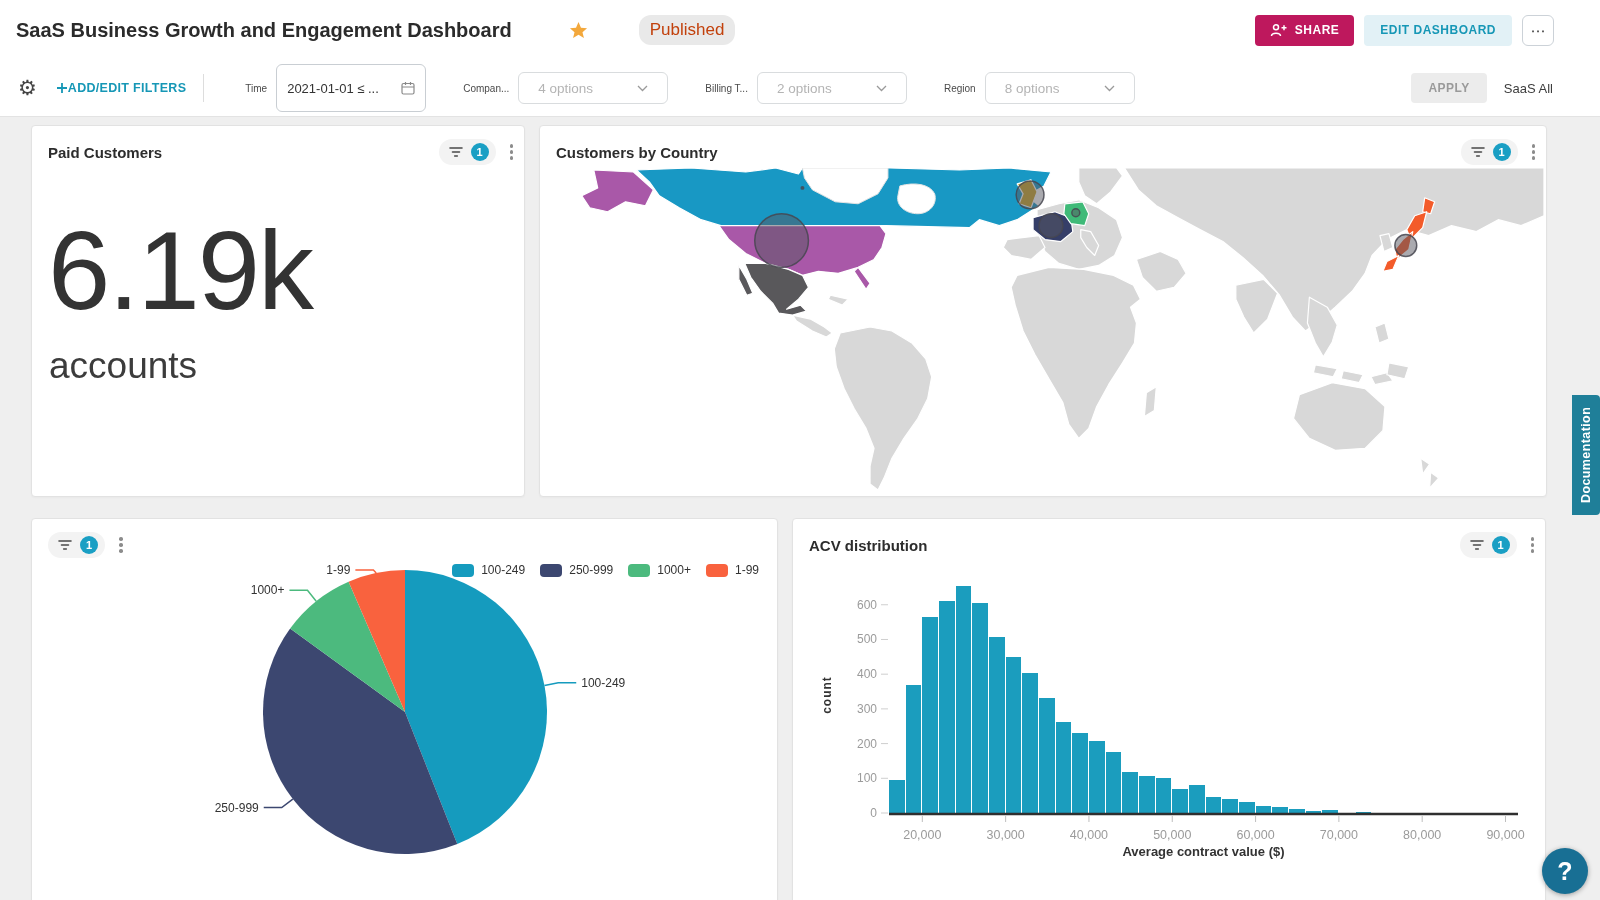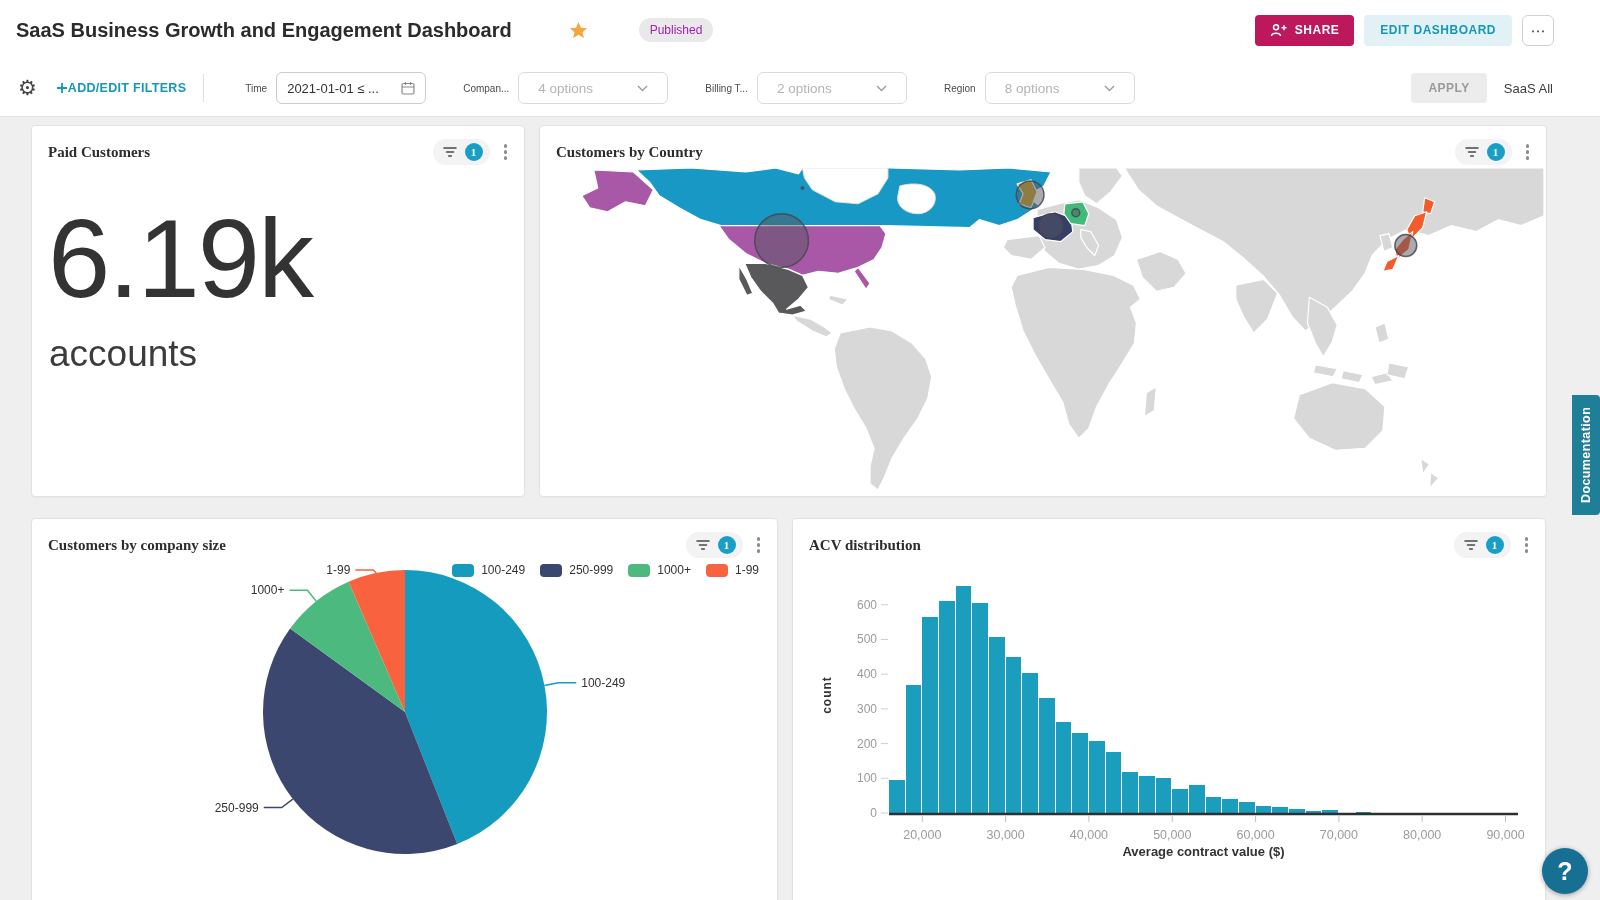--- a/index.html
+++ b/index.html
@@ -3,56 +3,56 @@
 <meta charset="utf-8">
 <style>
   * { box-sizing: border-box; margin: 0; padding: 0; }
   html,body { width:1600px; height:900px; overflow:hidden; }
   body { background:#efefef; font-family:"Liberation Sans",sans-serif; position:relative; }
 
   
   .app-header { height:60px; background:#fff; display:flex; align-items:center; padding:0 46px 0 16px;gap:45px; }
   .app-title { font-size:20px; font-weight:bold; color:#2b2b2b; }
   .star-icon { margin:0 6px 0 12px; display:flex; }
-  .badge-published { background:#e9e9e9; border-radius:12px; padding:5px 11px; font-size:12px; color:#a21caf; }
+  .badge-published { background:#e9e9e9; border-radius:12px; padding:5px 11px; font-size:17px; color:#c2410c; }
   .header-actions { margin-left:auto; display:flex; gap:10px; align-items:center; }
   .btn-share { background:#be185d; color:#fff; border:none; border-radius:4px; height:31px; padding:0 15px; font-size:12px; font-weight:bold; letter-spacing:.5px; display:flex; align-items:center; gap:8px; cursor:pointer; font-family:inherit; }
   .btn-edit { background:#e2f1f6; color:#1697b6; border:none; border-radius:4px; height:31px; padding:0 16px; font-size:12px; font-weight:bold; letter-spacing:.5px; cursor:pointer; font-family:inherit; }
   .btn-more { background:#fff; border:1px solid #ccd2d8; border-radius:6px; width:32px; height:31px; font-size:15px; color:#333; cursor:pointer; font-family:inherit; line-height:1; }
 
   
   .filter-bar { height:57px; background:#fff; border-bottom:1px solid #e3e3e3; display:flex; align-items:center; padding:0 47px 0 18px; gap:13px; }
   .gear { font-size:21px; color:#454545; cursor:pointer; margin-right:6px; }
   .add-filters { color:#1697b6; font-weight:bold; font-size:12.5px; display:flex; gap:0; align-items:center; letter-spacing:.3px; cursor:pointer; white-space:nowrap; }
   .vdiv { width:1px; height:28px; background:#ddd; margin:0 4px; }
   .f-group { display:flex; align-items:center; gap:9px; }
   .f-label { font-size:10px; color:#4a4a4a; white-space:nowrap;margin-left:24px; }
-  .f-input { height:32px; border:1px solid #c9ced3; border-radius:6px; display:flex; align-items:center; justify-content:space-between; padding:0 10px; font-size:13px; color:#333; background:#fff; width:150px; cursor:pointer; }
+  .f-input { height:48px; border:1px solid #c9ced3; border-radius:6px; display:flex; align-items:center; justify-content:space-between; padding:0 10px; font-size:13px; color:#333; background:#fff; width:150px; cursor:pointer; }
   .f-select { height:32px; border:1px solid #d9dcde; border-radius:6px; display:flex; align-items:center; justify-content:space-between; padding:0 19px; font-size:13.5px; color:#b4b4b4; width:150px; background:#fff; cursor:pointer; }
   .filter-right { margin-left:auto; display:flex; align-items:center; gap:17px; }
   .btn-apply { background:#ececec; color:#9a9a9a; font-weight:bold; font-size:12px; border:none; border-radius:4px; height:30px; padding:0 17px; letter-spacing:.5px; font-family:inherit; }
   .clear-all { font-size:13px; color:#3d3d3d; cursor:pointer; white-space:nowrap; }
 
   
   main { padding:8px 0 0 31px; height:783px; overflow:hidden; }
   .row { display:flex; gap:14px; }
   .row1 { margin-bottom:21px; }
   .card { background:#fff; border:1px solid #e2e2e2; border-radius:4px; position:relative; box-shadow:0 1px 2px rgba(0,0,0,.03); }
   #card-paid { width:494px; height:372px; }
   #card-map  { width:1008px; height:372px; }
   #card-pie  { width:747px; height:420px; }
   #card-acv  { width:754px; height:420px; }
-  .card-header { display:flex; align-items:center; padding:13px 10px 0 16px;font-family:Liberation Serif, serif; }
+  .card-header { display:flex; align-items:center; padding:13px 4px 0 16px; }
   .card-title { font-size:15px; font-weight:bold; color:#2d2d2d; flex:1; }
   .filter-pill { background:#f3f3f3; border-radius:14px; height:26px; display:flex; align-items:center; gap:8px; padding:0 7px 0 10px; cursor:pointer; }
   .count-badge { width:18px; height:18px; border-radius:50%; background:#1a9fc4; color:#fff; font-size:11px; font-weight:bold; display:flex; align-items:center; justify-content:center; }
   .kebab { display:flex; flex-direction:column; gap:2.5px; padding:5px 7px; margin-left:7px; cursor:pointer; }
   .kebab i { width:3.5px; height:3.5px; border-radius:50%; background:#8c8c8c; }
 
-  .big-number { font-size:112px; color:#333; margin:38px 0 0 16px; line-height:1; letter-spacing:-2px; }
+  .big-number { font-size:112px; color:#333; margin:50px 0 0 16px; line-height:1; letter-spacing:-2px; }
   .big-unit { font-size:37px; color:#3c3c3c; margin:18px 0 0 17px; }
 
   .map-svg { display:block; margin-top:3px; }
   .pie-legend { position:absolute; top:44px; right:18px; display:flex; gap:15px; align-items:center; }
   .legend-item { display:flex; gap:7px; align-items:center; }
   .legend-swatch { width:22px; height:13px; border-radius:4px; }
   .legend-label { font-size:12px; color:#333; }
 
   
   .doc-tab { position:absolute; right:0; top:395px; width:28px; height:120px; background:#1f7f99; border-radius:4px 0 0 4px; color:#fff; display:flex; align-items:center; justify-content:center; writing-mode:vertical-rl; transform:rotate(180deg); font-size:12.5px; font-weight:bold; letter-spacing:.4px; cursor:pointer; }
@@ -224,21 +224,20 @@
           <circle cx="869" cy="78" r="11" fill="rgba(85,85,95,0.5)" stroke="rgba(70,70,80,0.85)" stroke-width="1.5"></circle>
           <circle cx="262" cy="20" r="2" fill="rgba(70,70,80,0.85)"></circle>
         </svg>
     </section>
   </div>
 
   <div class="row">
 
     <section class="card" id="card-pie">
       <div class="card-header">
-        <span class="card-title">Customers by company size</span>
         <span class="filter-pill">
           <svg width="14" height="12" viewBox="0 0 14 12">
               <path d="M1,2 H13 M3.5,6 H10.5 M5.7,10 H8.3" stroke="#4a4a4a" stroke-width="1.6" stroke-linecap="round"></path>
             </svg>
           <span class="count-badge">1</span>
         </span>
         <span class="kebab">
             <i></i>
             <i></i>
             <i></i>

